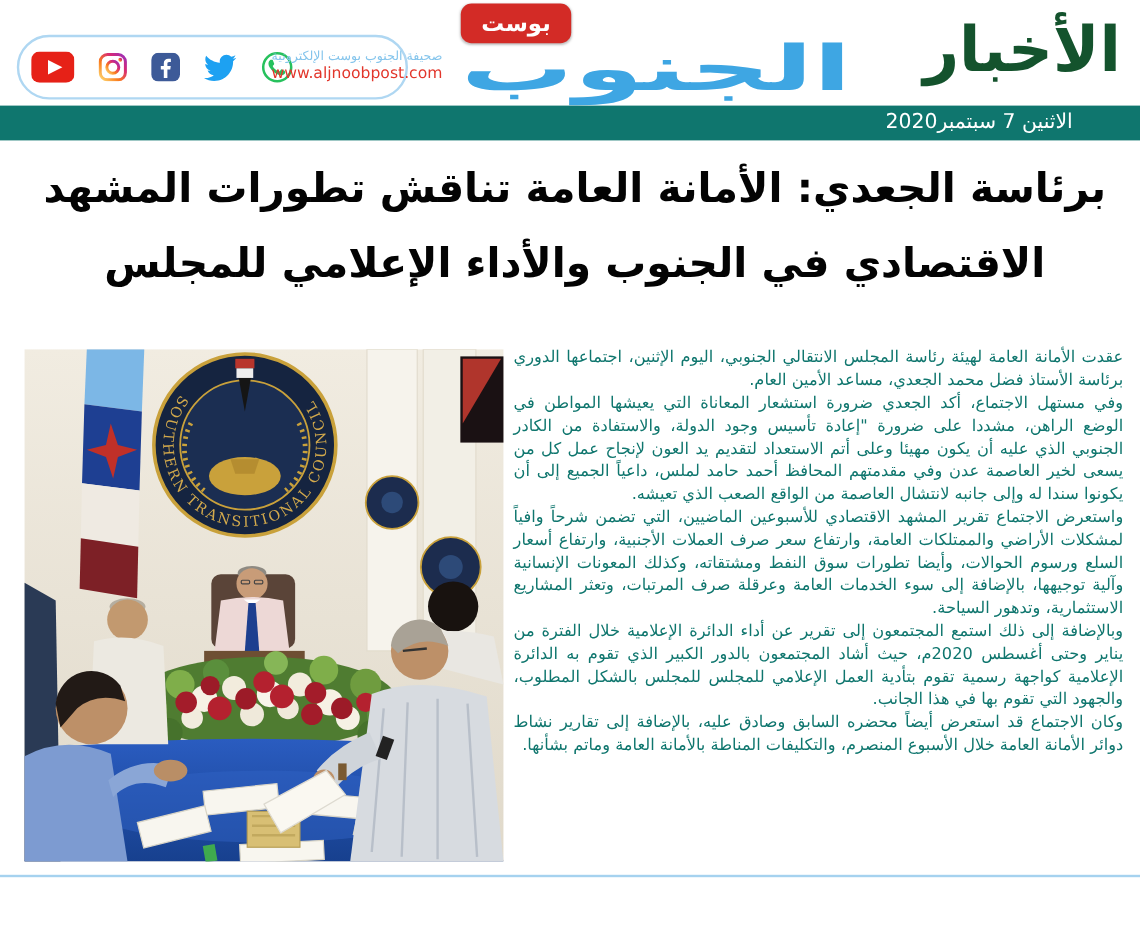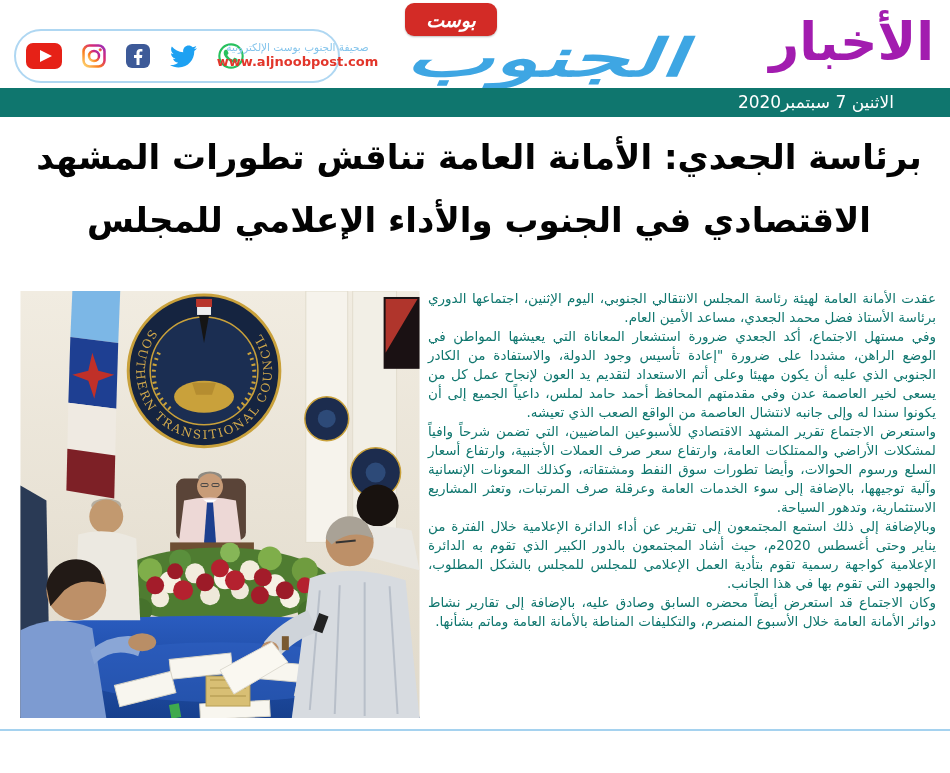--- a/index.html
+++ b/index.html
@@ -7,31 +7,31 @@
         font-family:"DejaVu Sans", sans-serif;}
 
   
   .topbar{position:absolute;left:0;top:0;width:950px;height:88px;background:#fff;}
   .social-pill{position:absolute;left:14px;top:29px;width:326px;height:54px;
       border:2px solid #afd7f2;border-radius:28px;background:#fff;
       display:flex;align-items:center;gap:20px;padding:0 10px;box-sizing:border-box;}
   .icon{display:flex;align-items:center;justify-content:center;flex:0 0 auto;cursor:pointer;}
   .site-meta{display:flex;flex-direction:column;align-items:center;line-height:1.25;margin-left:2px;min-width:0;}
   .site-name{font-size:10.5px;color:#85c5ec;direction:rtl;white-space:nowrap;}
-  .site-url{font-size:13px;font-weight:bold;color:#e2362b;white-space:nowrap;cursor:pointer;}
-
-  .logo{position:absolute;left:405px;top:3px;width:290px;cursor:pointer;font-style:italic;}
+  .site-url{font-size:13px;font-weight:normal;color:#e2362b;white-space:nowrap;cursor:pointer;}
+
+  .logo{position:absolute;left:384px;top:3px;width:290px;cursor:pointer;}
   .logo-badge{width:92px;height:33px;background:#d32b26;color:#fff;border-radius:9px;
       font-size:19px;font-weight:bold;display:flex;align-items:center;justify-content:center;
       direction:rtl;box-shadow:0 1px 2px rgba(0,0,0,.25);}
   .logo-name{font-size:52px;font-weight:bold;color:#3ea6e3;line-height:1.0;margin-top:-4px;
       direction:rtl;text-align:left;white-space:nowrap;transform:scaleX(1.8);transform-origin:left center;}
 
   .section-title{position:absolute;right:16px;top:2px;font-size:52px;font-weight:bold;
-      color:#a21caf;direction:rtl;line-height:80px;}
+      color:#14532d;direction:rtl;line-height:80px;}
 
   
   .date-bar{position:absolute;left:0;top:88px;width:950px;height:29px;background:#0f766e;}
   .date-text{position:absolute;right:56px;top:0;height:29px;line-height:29px;
       color:#ffffff;font-size:17px;direction:rtl;}
 
   
   .headline{position:absolute;left:0;top:122px;width:950px;margin:4px;text-align:center;
       direction:rtl;color:#030303;font-weight:800;}
   .headline .hl{display:block;font-size:34px;line-height:63px;}

